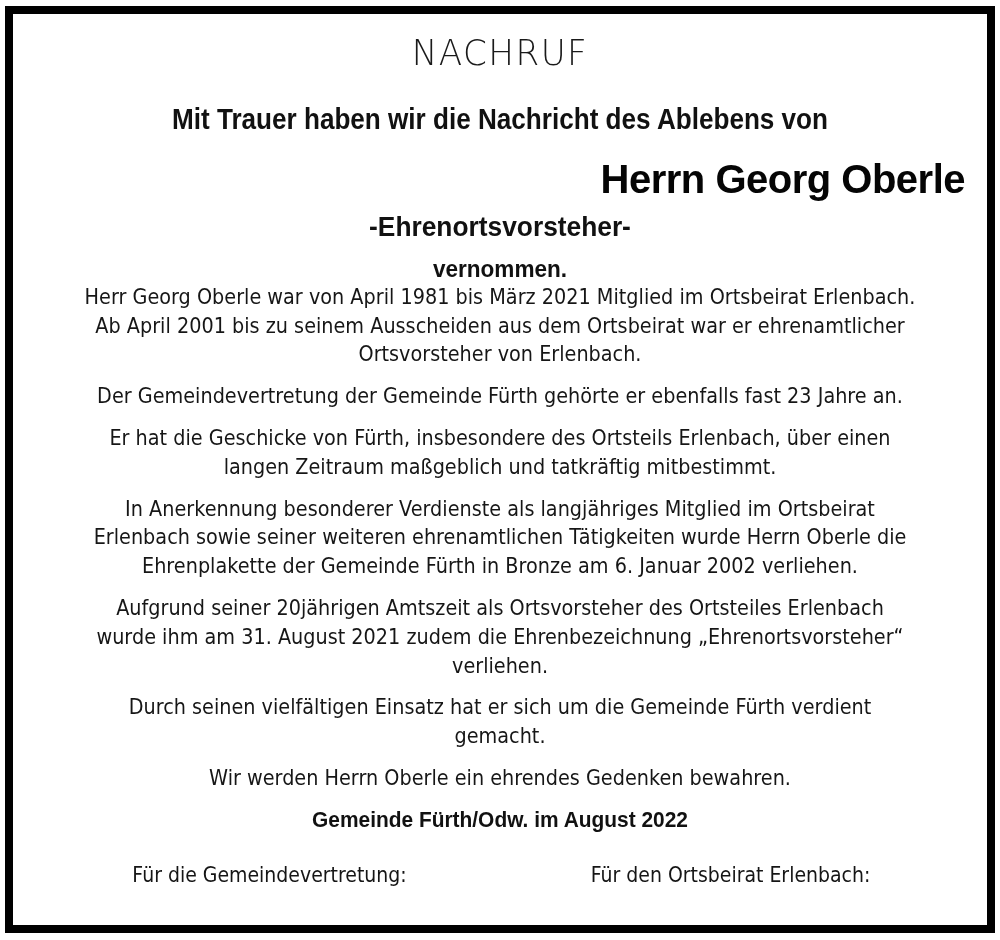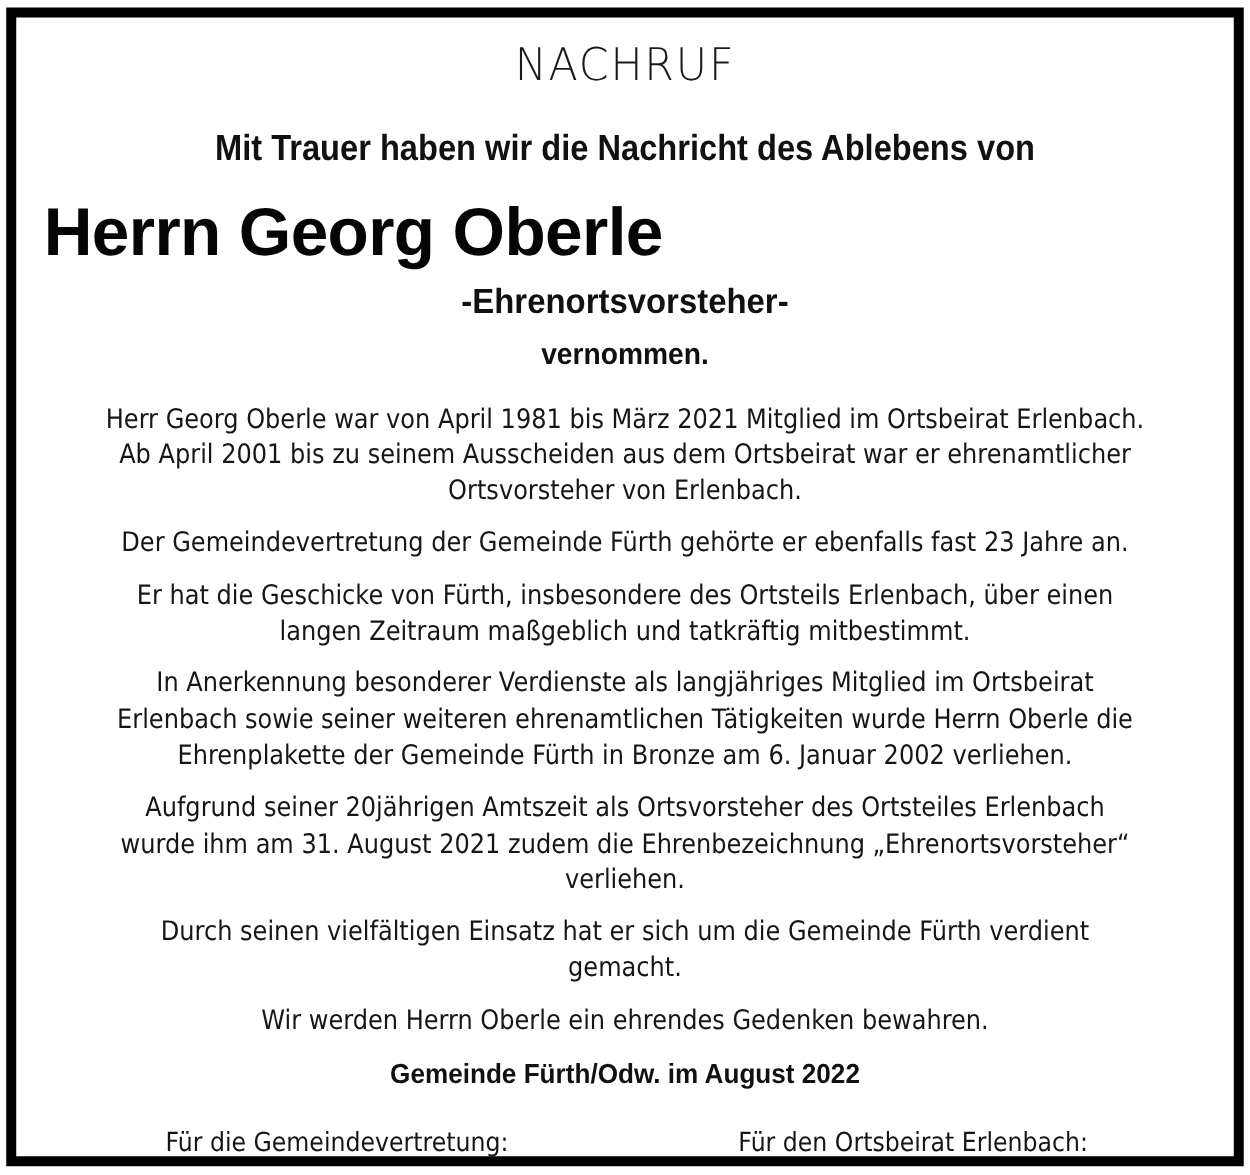--- a/index.html
+++ b/index.html
@@ -50,24 +50,24 @@
     font-family: "Liberation Sans", sans-serif;
     font-weight: bold;
     font-size: 29px;
     color: #111111;
     margin-top: 32px;
     line-height: 1.1;
     transform: scaleX(0.90);
   }
 
   .deceased-name {
-    text-align: left;
+    text-align: right;
     font-family: "Liberation Sans", sans-serif;
     font-weight: bold;
-    font-size: 54px;
+    font-size: 40px;
     color: #050505;
     margin-top: 22px;
     line-height: 1.05;
     letter-spacing: -0.5px;
   }
 
   .honorific {
     text-align: center;
     font-family: "Liberation Sans", sans-serif;
     font-weight: bold;
@@ -85,21 +85,20 @@
     font-size: 24px;
     color: #111111;
     margin-top: 14px;
     line-height: 1.1;
     transform: scaleX(0.94);
   }
 
   
 
   .body-copy {
-    margin-top: 24px;
     display: flex;
     flex-direction: column;
     align-items: stretch;
   }
 
   .body-paragraph {
     text-align: center;
     font-family: "DejaVu Sans", sans-serif;
     font-weight: 400;
     font-size: 21.5px;

